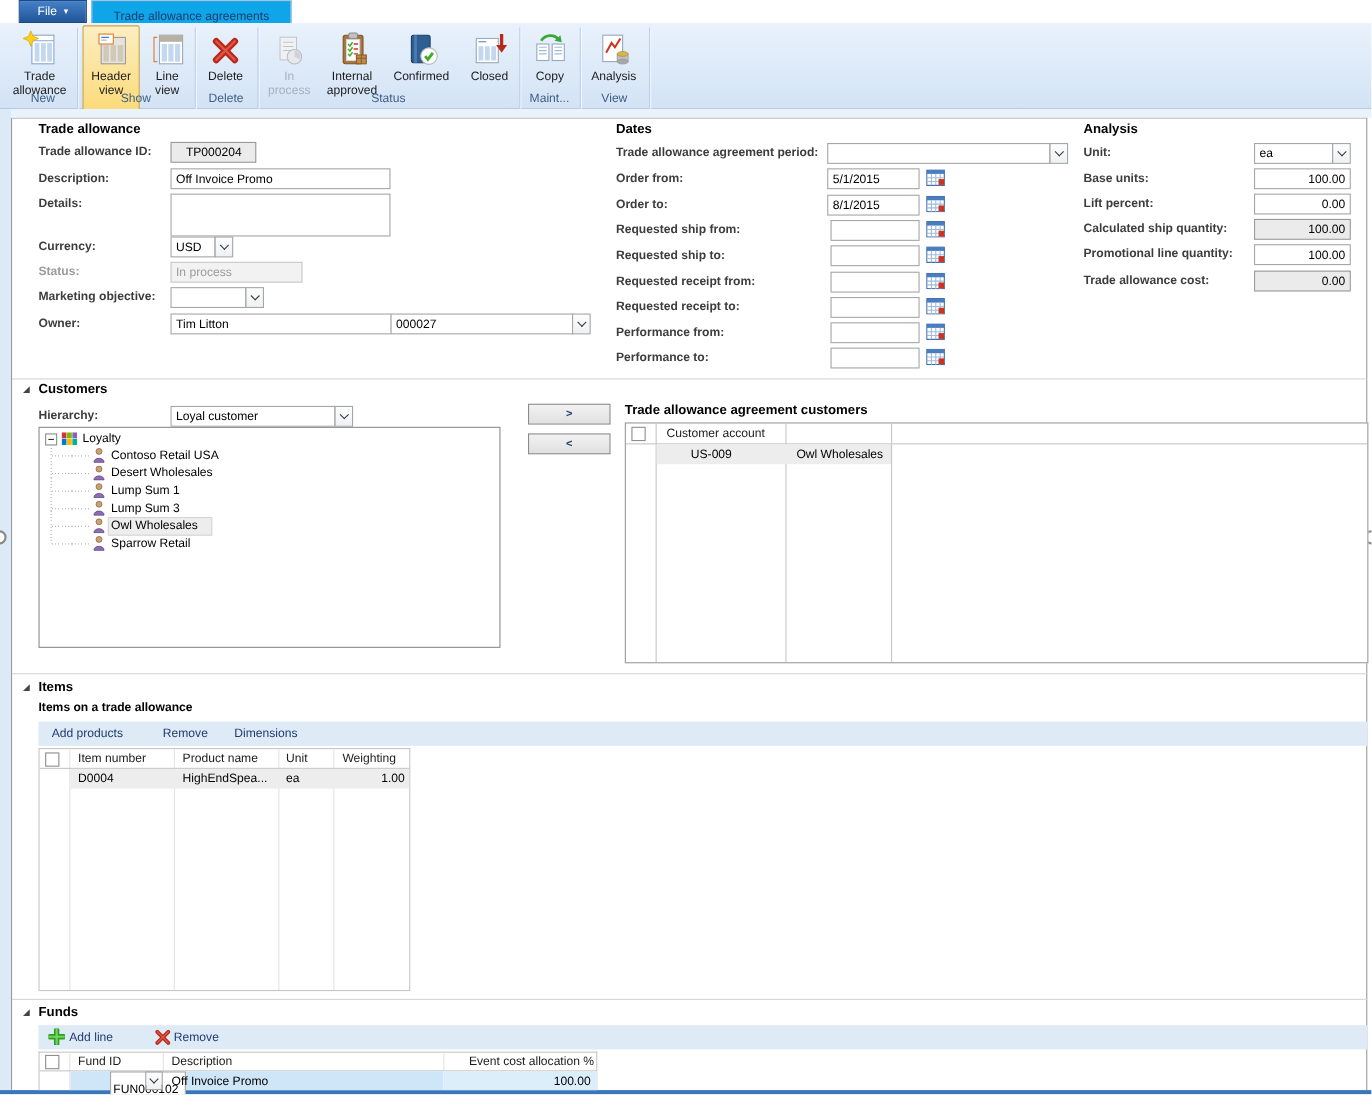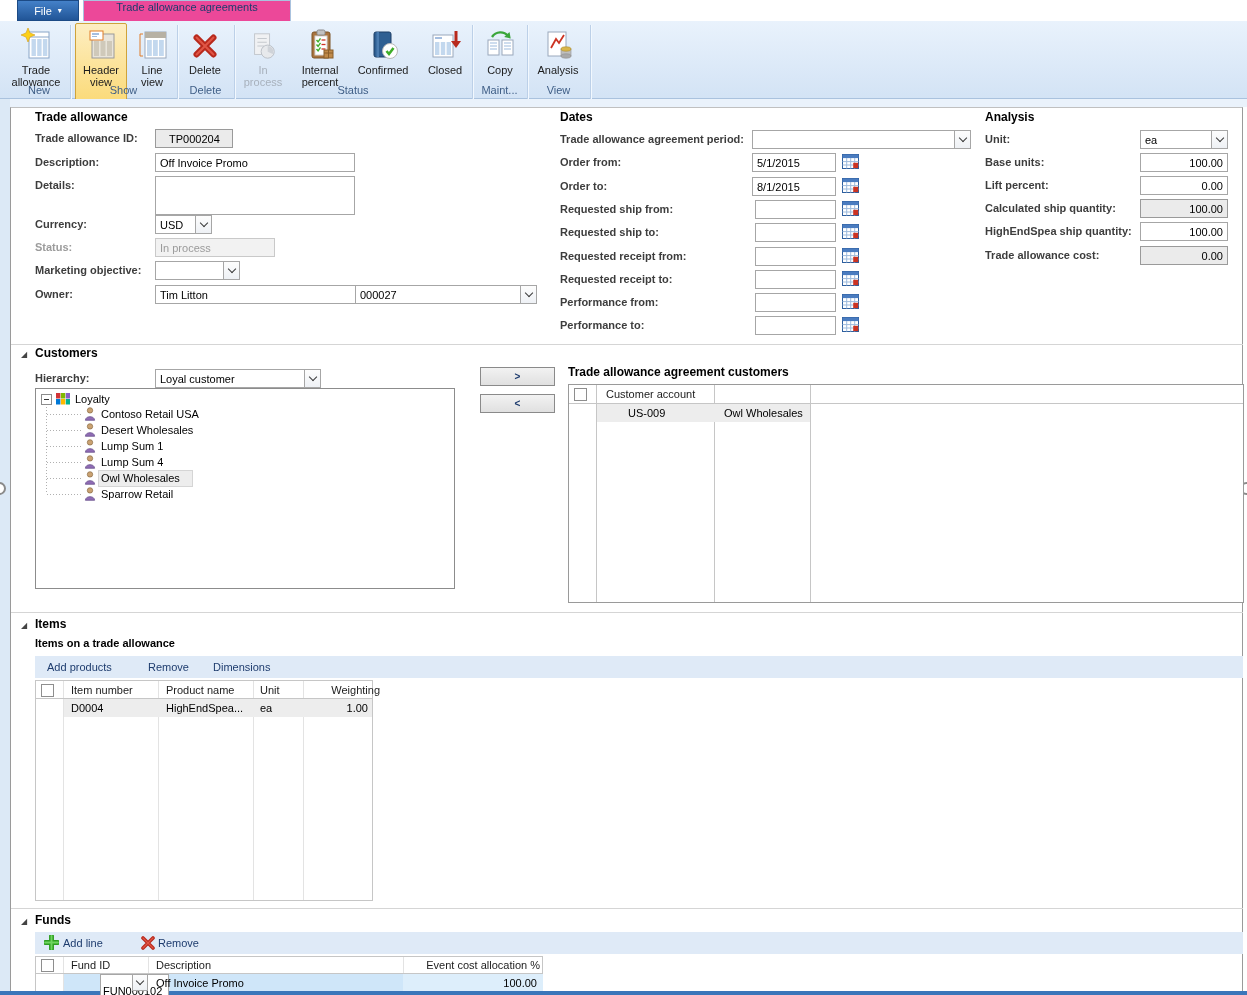--- a/index.html
+++ b/index.html
@@ -2,21 +2,21 @@
 <html><head>
 <meta charset="utf-8">
 <style>
   html,body{margin:0;padding:0;}
   body{font-family:"Liberation Sans",sans-serif;background:#fff;}
   #app{position:relative;width:1247px;height:995px;overflow:hidden;background:#fff;font-size:11px;color:#333;}
   .abs{position:absolute;}
   
   #tabbar{position:absolute;left:17px;top:0;width:1247px;height:21px;background:#fff;}
   #filebtn{position:absolute;left:0;top:0;width:62px;height:21px;background:linear-gradient(#4481c9,#215597);border:1px solid #1c4a85;box-sizing:border-box;color:#fff;display:flex;align-items:center;justify-content:center;gap:6px;font-size:11px;cursor:default;}
-  #doctab{position:absolute;left:66px;top:0;width:208px;height:21px;background:#ec4899;border:1px solid #aac2de;border-bottom:none;box-sizing:border-box;color:#1e3c6e;display:flex;align-items:flex-start;justify-content:center;font-size:11px;}
+  #doctab{position:absolute;left:66px;top:0;width:182px;height:21px;background:#0ea5e9;border:1px solid #aac2de;border-bottom:none;box-sizing:border-box;color:#1e3c6e;display:flex;align-items:flex-end;justify-content:center;font-size:11px;}
   
   #ribbon{position:absolute;left:0;top:21px;width:1247px;height:78px;background:linear-gradient(#e9f2fc,#d3e3f5);border-bottom:1px solid #aac2de;box-sizing:border-box;}
   .rbtn{position:absolute;top:3px;height:80px;display:flex;flex-direction:column;align-items:center;}
   .rbtn .ric{height:38px;display:flex;align-items:flex-end;justify-content:center;}
   .rbtn .rlb{text-align:center;line-height:12px;color:#1c1c1c;margin-top:2px;}
   .rbtn.sel{background:linear-gradient(#fdeec2,#fbda78);border:1px solid #cfa33a;border-radius:2px;box-sizing:border-box;top:2px;}
   .rbtn.disabled .rlb{color:#a8b1bc;}
   .rsep{position:absolute;top:4px;width:1px;height:74px;background:#bcd0e8;box-shadow:1px 0 0 #f2f8fe;}
   .rgrp{position:absolute;top:63px;font-size:11px;color:#3f5e86;text-align:center;}
   
@@ -180,21 +180,21 @@
           <line x1="17.5" y1="16.5" x2="21.5" y2="16.5" stroke="#cc3322" stroke-width="1.3"></line>
           <line x1="17.5" y1="21" x2="21.5" y2="21" stroke="#cc3322" stroke-width="1.3"></line>
           <path d="M12.5 12 l1.6 1.8 l2.4-3.4" stroke="#3fae29" stroke-width="1.4" fill="none"></path>
           <path d="M12.5 16.5 l1.6 1.8 l2.4-3.4" stroke="#3fae29" stroke-width="1.4" fill="none"></path>
           <path d="M12.5 21 l1.6 1.8 l2.4-3.4" stroke="#3fae29" stroke-width="1.4" fill="none"></path>
           <rect x="20" y="22" width="9" height="8" fill="#c08a4a" stroke="#8a5f2a"></rect>
           <line x1="24.5" y1="22" x2="24.5" y2="30" stroke="#8a5f2a"></line>
           <line x1="20" y1="25" x2="29" y2="25" stroke="#8a5f2a"></line>
         </svg>
       </span>
-      <span class="rlb">Internal percent</span>
+      <span class="rlb">Internal approved</span>
     </div>
 
     <div class="rbtn" style="left:352px;width:62px;">
       <span class="ric">
         <svg width="32" height="34" viewBox="0 0 32 34">
           <rect x="7" y="4" width="17" height="25" rx="2" fill="#2f5f92" stroke="#1d3f66"></rect>
           <rect x="9.5" y="4" width="2.5" height="25" fill="#4b7cb0"></rect>
           <circle cx="23" cy="23" r="7.5" fill="#fff" stroke="#b9b9b9"></circle>
           <path d="M19.5 23 l2.5 3 l4.5-6" stroke="#3fae29" stroke-width="2.6" fill="none"></path>
         </svg>
@@ -365,21 +365,21 @@
 
   <div class="lbl" style="left:985px;top:156px;">Base units:</div>
   <input class="inp num" style="left: 1140px; top: 153px; width: 88px;" value="100.00">
 
   <div class="lbl" style="left:985px;top:179px;">Lift percent:</div>
   <input class="inp num" style="left: 1140px; top: 176px; width: 88px;" value="0.00">
 
   <div class="lbl" style="left:985px;top:202px;">Calculated ship quantity:</div>
   <input class="inp num ro" style="left: 1140px; top: 199px; width: 88px;" readonly="" value="100.00">
 
-  <div class="lbl" style="left:985px;top:225px;">HighEndSpea ship quantity:</div>
+  <div class="lbl" style="left:985px;top:225px;">Promotional line quantity:</div>
   <input class="inp num" style="left: 1140px; top: 222px; width: 88px;" value="100.00">
 
   <div class="lbl" style="left:985px;top:249px;">Trade allowance cost:</div>
   <input class="inp num ro" style="left: 1140px; top: 246px; width: 88px;" readonly="" value="0.00">
 
   <div class="hline" style="left:11px;top:344px;width:1232px;"></div>
   <span class="abs tri" style="left:21px;top:347px;"></span>
   <div class="h1" style="left:35px;top:346px;">Customers</div>
 
   <div class="lbl" style="left:35px;top:372px;">Hierarchy:</div>
@@ -411,21 +411,21 @@
   <div class="dotH" style="left:47px;top:446px;width:34px;"></div>
   <svg class="abs" style="left:84px;top:439px;" width="12" height="14">
       <use href="#person"></use>
     </svg>
   <div class="treelbl" style="left:101px;top:440px;">Lump Sum 1</div>
 
   <div class="dotH" style="left:47px;top:462px;width:34px;"></div>
   <svg class="abs" style="left:84px;top:455px;" width="12" height="14">
       <use href="#person"></use>
     </svg>
-  <div class="treelbl" style="left:101px;top:456px;">Lump Sum 4</div>
+  <div class="treelbl" style="left:101px;top:456px;">Lump Sum 3</div>
 
   <div class="dotH" style="left:47px;top:478px;width:34px;"></div>
   <div class="selrow" style="left:98px;top:470px;width:93px;height:15px;border:1px solid #d5d5d5;"></div>
   <svg class="abs" style="left:84px;top:471px;" width="12" height="14">
       <use href="#person"></use>
     </svg>
   <div class="treelbl" style="left:101px;top:472px;">Owl Wholesales</div>
 
   <div class="dotH" style="left:47px;top:494px;width:34px;"></div>
   <svg class="abs" style="left:84px;top:487px;" width="12" height="14">
@@ -466,21 +466,21 @@
   <div class="gridbox" style="left:35px;top:680px;width:338px;height:221px;border-color:#c6c6c6;"></div>
   <div class="cb" style="left:41px;top:684px;"></div>
   <div class="vline" style="left:63px;top:681px;height:219px;"></div>
   <div class="vline" style="left:158px;top:681px;height:219px;"></div>
   <div class="vline" style="left:253px;top:681px;height:219px;"></div>
   <div class="vline" style="left:303px;top:681px;height:219px;"></div>
   <div class="hline" style="left:36px;top:698px;width:336px;background:#c6c6c6;"></div>
   <div class="gh" style="left:71px;top:684px;">Item number</div>
   <div class="gh" style="left:166px;top:684px;">Product name</div>
   <div class="gh" style="left:260px;top:684px;">Unit</div>
-  <div class="gh" style="left:312px;top:684px;width:68px;text-align:right;">Weighting</div>
+  <div class="gh" style="left:292px;top:684px;width:68px;text-align:right;">Weighting</div>
   <div class="selrow" style="left:64px;top:699px;width:308px;height:18px;"></div>
   <div class="gc" style="left:71px;top:702px;">D0004</div>
   <div class="gc" style="left:166px;top:702px;">HighEndSpea...</div>
   <div class="gc" style="left:260px;top:702px;">ea</div>
   <div class="gc" style="left:300px;top:702px;width:68px;text-align:right;">1.00</div>
 
   <div class="hline" style="left:11px;top:908px;width:1232px;"></div>
   <span class="abs tri" style="left:21px;top:914px;"></span>
   <div class="h1" style="left:35px;top:913px;">Funds</div>
 

